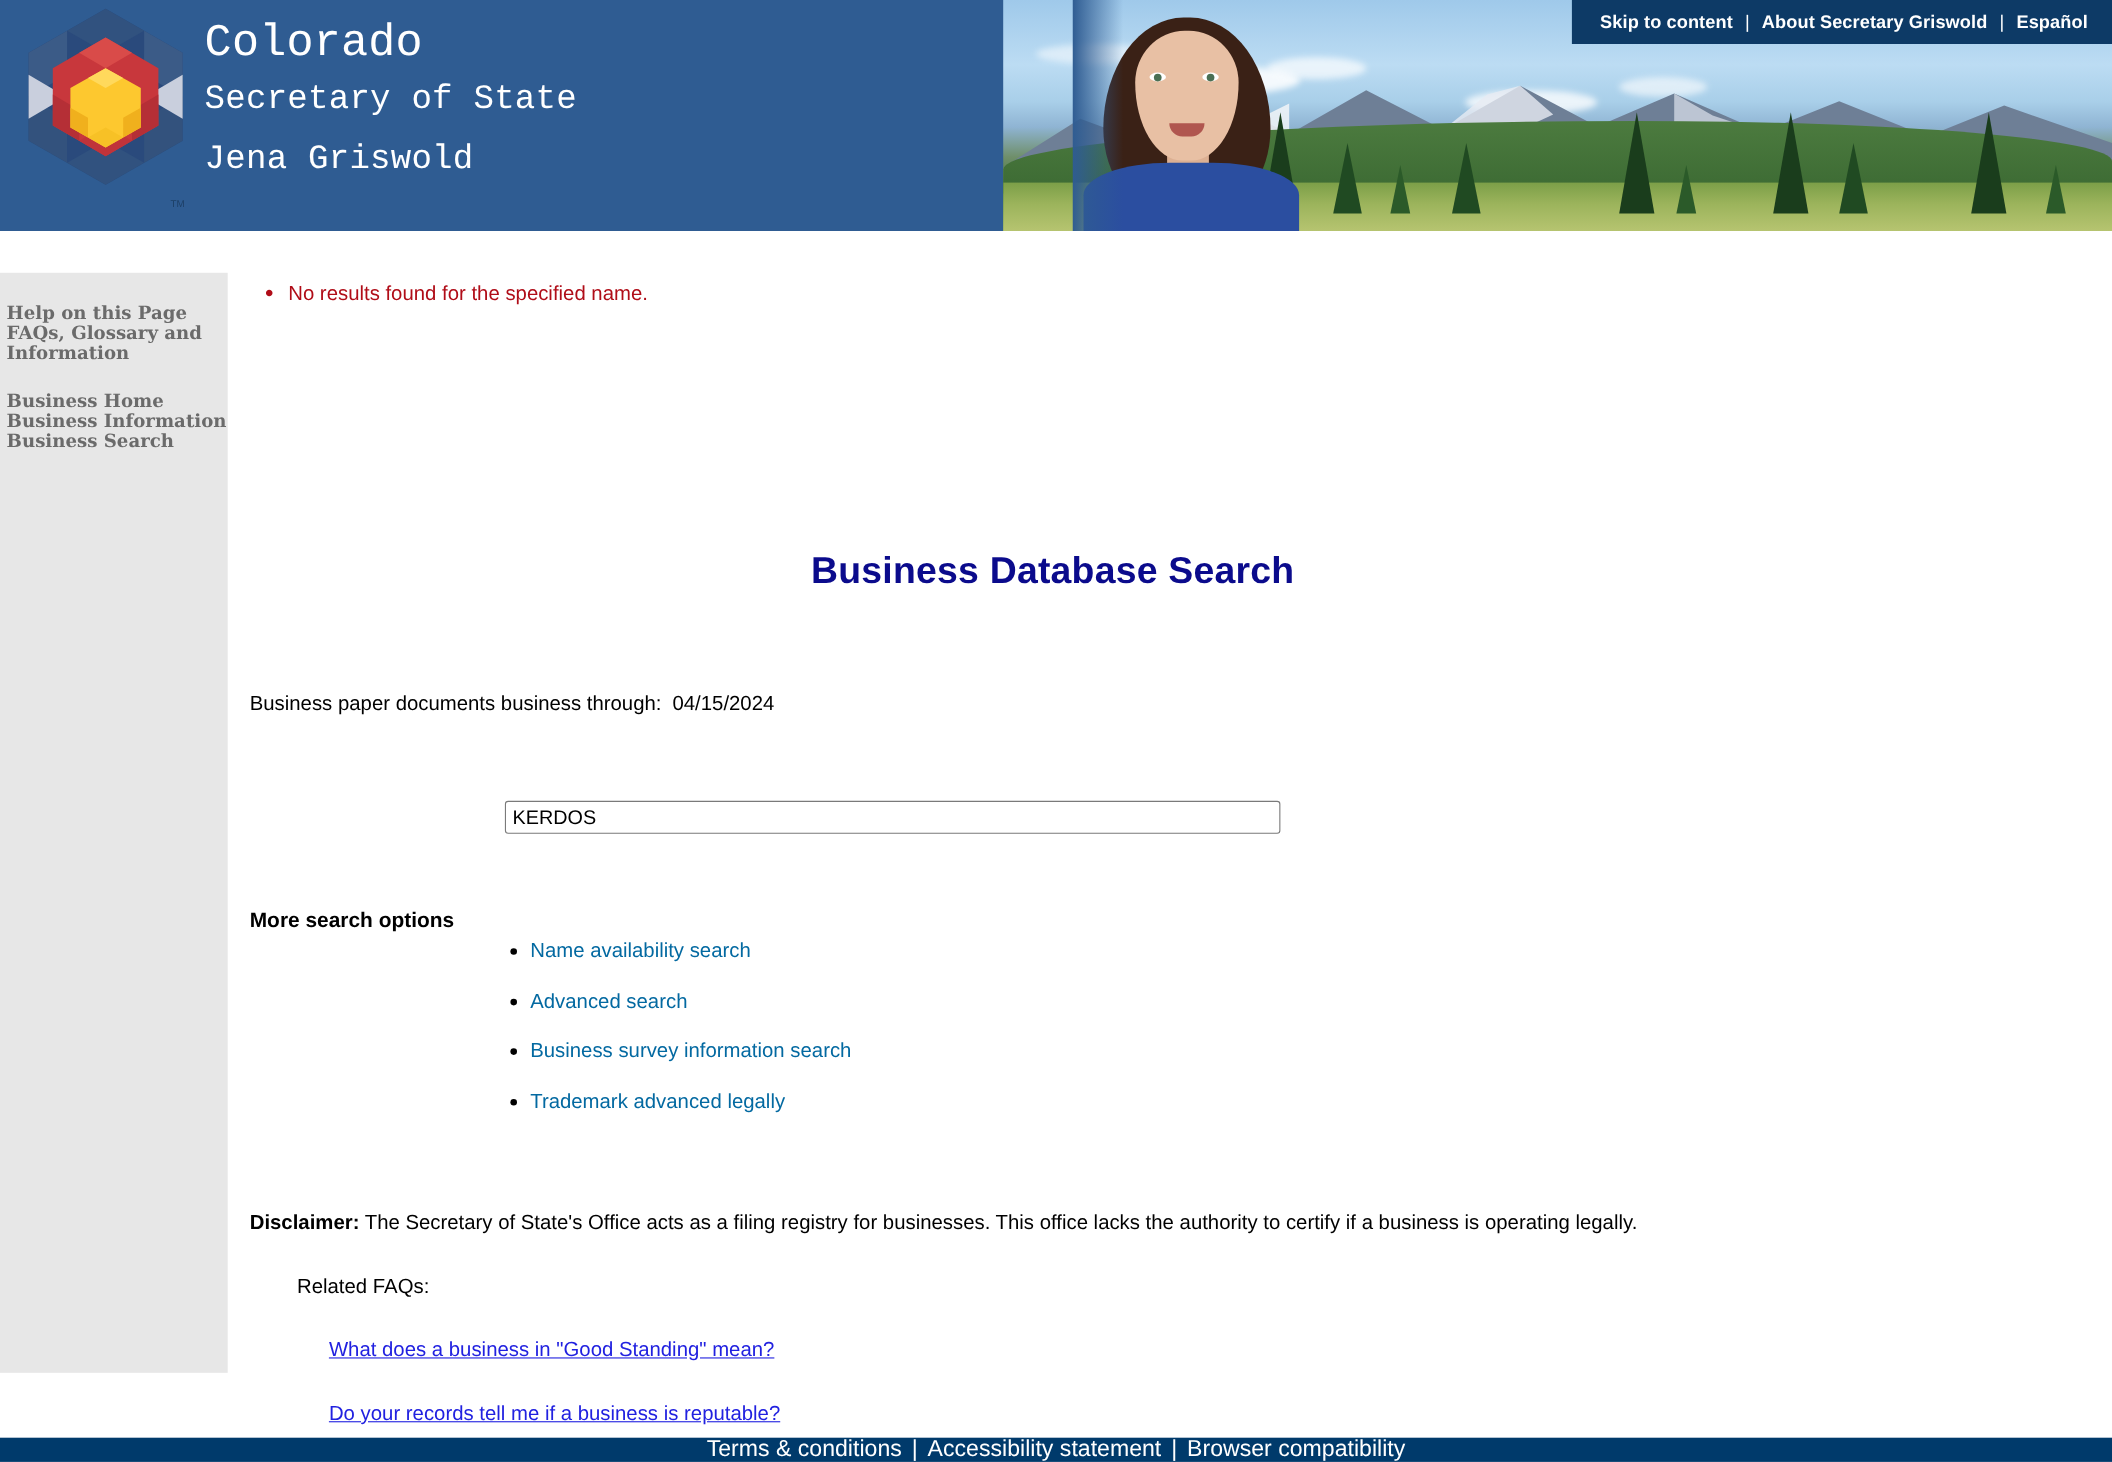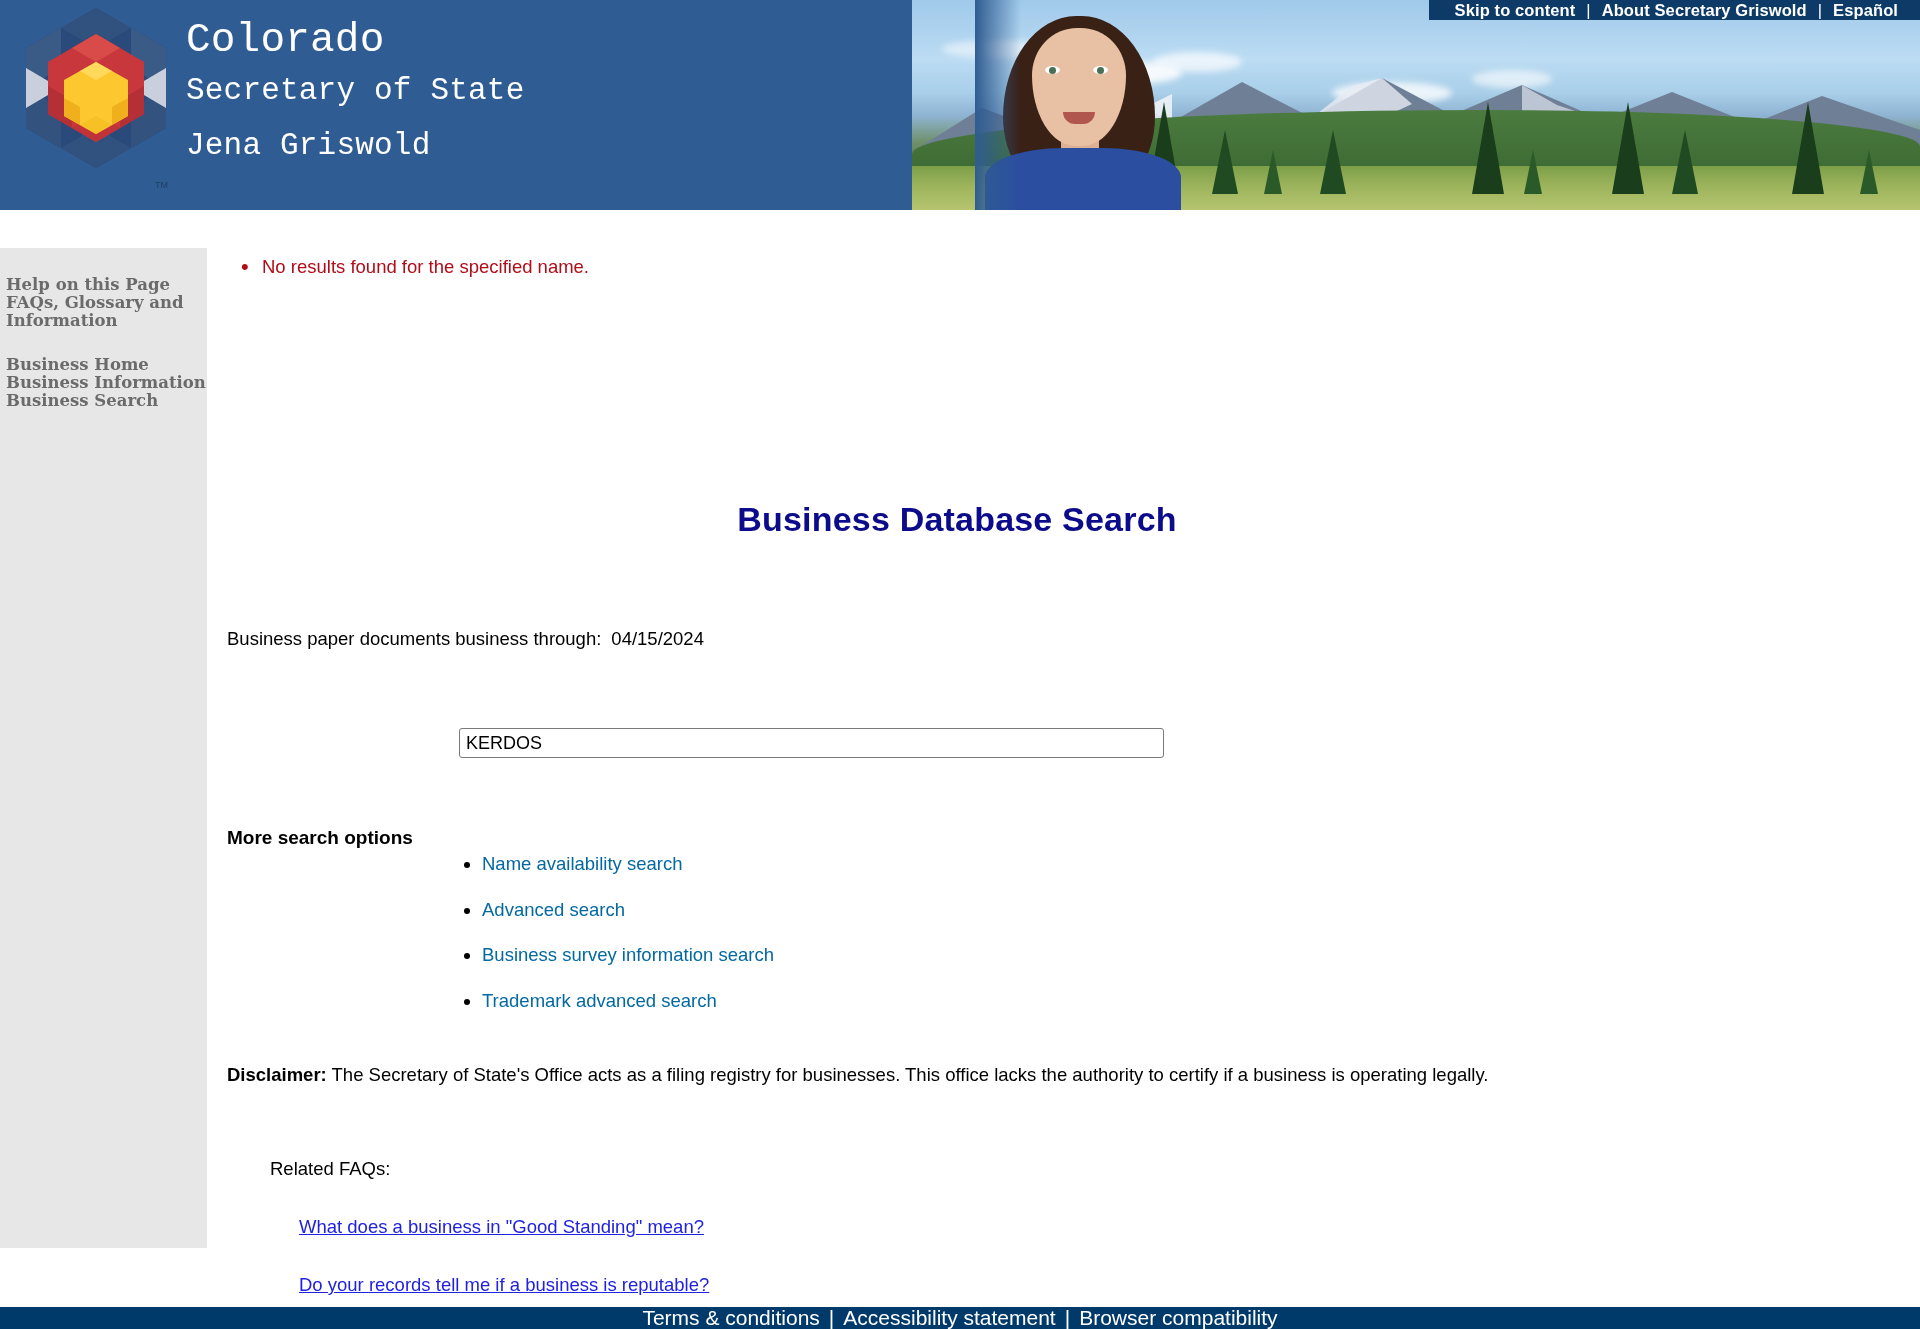--- a/index.html
+++ b/index.html
@@ -121,21 +121,21 @@
   }
   .sec-fade-l {
     position:absolute; left:0; top:0; width:46px; height:210px;
     background: linear-gradient(90deg, #2f5c92 0%, rgba(47,92,146,0) 100%);
   }
 
   
   .util-nav {
     position: absolute;
     right: 0; top: 0;
-    height: 20px;
+    height: 40px;
     background: #0d3a66;
     display: flex;
     align-items: center;
     padding: 0 22px 0 26px;
     color: #ffffff;
     font-size: 16.5px;
     font-weight: bold;
     letter-spacing: .1px;
     z-index: 5;
   }
@@ -275,21 +275,21 @@
   .more-list li {
     font-size: 18.5px;
     color: #000;
     margin-bottom: 27px;
     line-height: 1;
   }
   .more-list li a { color:#0369a1; text-decoration: none; margin-top: 12px; }
 
   .disclaimer {
     position: absolute;
-    left: 20px; top: 854px;
+    left: 20px; top: 890px;
     font-size: 18.5px;
     color: #000;
     width: 1660px;
   }
   .disclaimer b { font-weight: bold; }
 
   .faq-head {
     position: absolute;
     left: 63px; top: 948px;
     font-size: 18.5px;
@@ -438,21 +438,21 @@
       <span>Business paper documents business through:</span><span class="date">04/15/2024</span>
     </div>
 
     <input id="bizsearch" class="search-input" type="text" value="KERDOS" style="">
 
     <div class="more-head">More search options</div>
     <ul class="more-list">
       <li><a href="#">Name availability search</a></li>
       <li><a href="#">Advanced search</a></li>
       <li><a href="#">Business survey information search</a></li>
-      <li><a href="#">Trademark advanced search</a></li>
+      <li><a href="#">Trademark advanced legally</a></li>
     </ul>
 
     <div class="disclaimer">
       <b>Disclaimer:</b><span> The Secretary of State's Office acts as a filing registry for businesses. This office lacks the authority to certify if a business is operating legally.</span>
     </div>
 
     <div class="faq-head">Related FAQs:</div>
     <a class="faq-a faq1" href="#">What does a business in "Good Standing" mean?</a>
     <a class="faq-a faq2" href="#">Do your records tell me if a business is reputable?</a>
 

